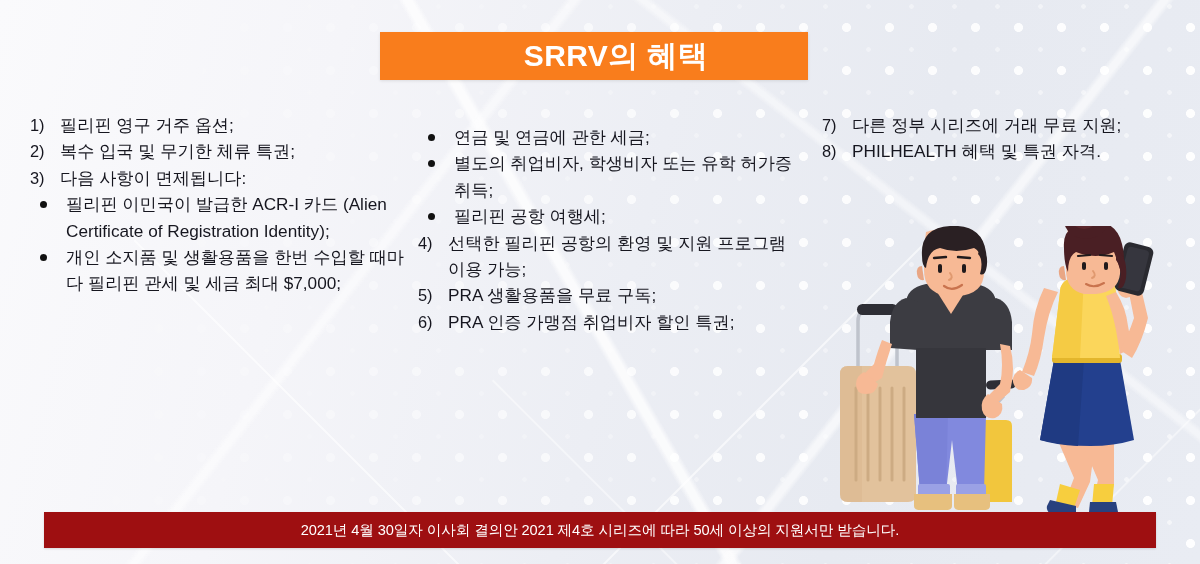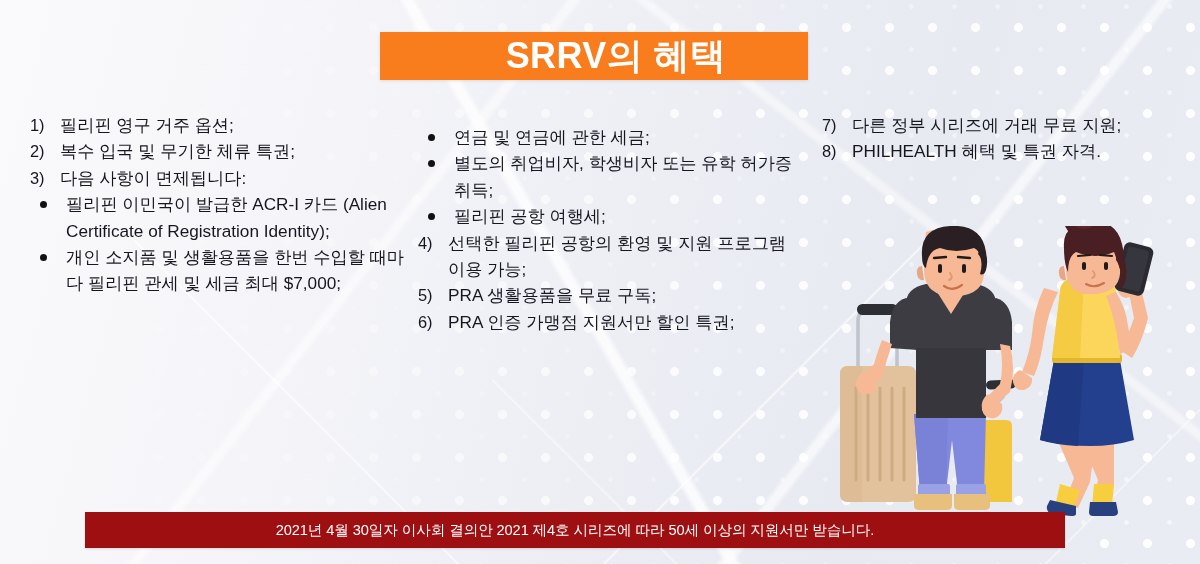--- a/index.html
+++ b/index.html
@@ -79,21 +79,21 @@
     left: 380px; top: 32px;
     width: 428px; height: 48px;
     background: #F97D1C;
     display: flex;
     align-items: center;
     justify-content: center;
     box-shadow: 0 1px 3px rgba(0,0,0,.10);
   }
   #title-banner .title-text {
     color: #ffffff;
-    font-size: 36px;
+    font-size: 30px;
     font-weight: bold;
     letter-spacing: .4px;
     line-height: 1;
     white-space: nowrap;
     margin-left: 44px;
   }
 
   
   .col {
     position: absolute;
@@ -147,28 +147,27 @@
   }
   
   .nested { margin-left: 30px; }
   .mid-bullets { margin-left: 18px; }
 
   
   #footer-banner {
     position: absolute;
     left: 44px;
     top: 512px;
-    width: 980px;
+    width: 1112px;
     height: 36px;
     background: #9E0F11;
     display: flex;
     align-items: center;
     justify-content: center;
     box-shadow: 0 1px 2px rgba(0,0,0,.12);
-    margin-left: 41px;
   }
   #footer-banner .footer-text {
     color: #ffffff;
     font-size: 14.6px;
     line-height: 1;
     white-space: nowrap;
     letter-spacing: -.1px;
   }
 
   
@@ -243,21 +242,21 @@
       <li class="numitem">
         <span class="marker">4)</span>
         <span class="itext">선택한 필리핀 공항의 환영 및 지원 프로그램 이용 가능;</span>
       </li>
       <li class="numitem">
         <span class="marker">5)</span>
         <span class="itext">PRA 생활용품을 무료 구독;</span>
       </li>
       <li class="numitem">
         <span class="marker">6)</span>
-        <span class="itext">PRA 인증 가맹점 지원서만 할인 특권;</span>
+        <span class="itext">PRA 인증 가맹점 취업비자 할인 특권;</span>
       </li>
     </ol>
   </div>
 
   <div class="col" id="col-right">
     <ol class="numlist">
       <li class="numitem">
         <span class="marker">7)</span>
         <span class="itext">다른 정부 시리즈에 거래 무료 지원;</span>
       </li>

